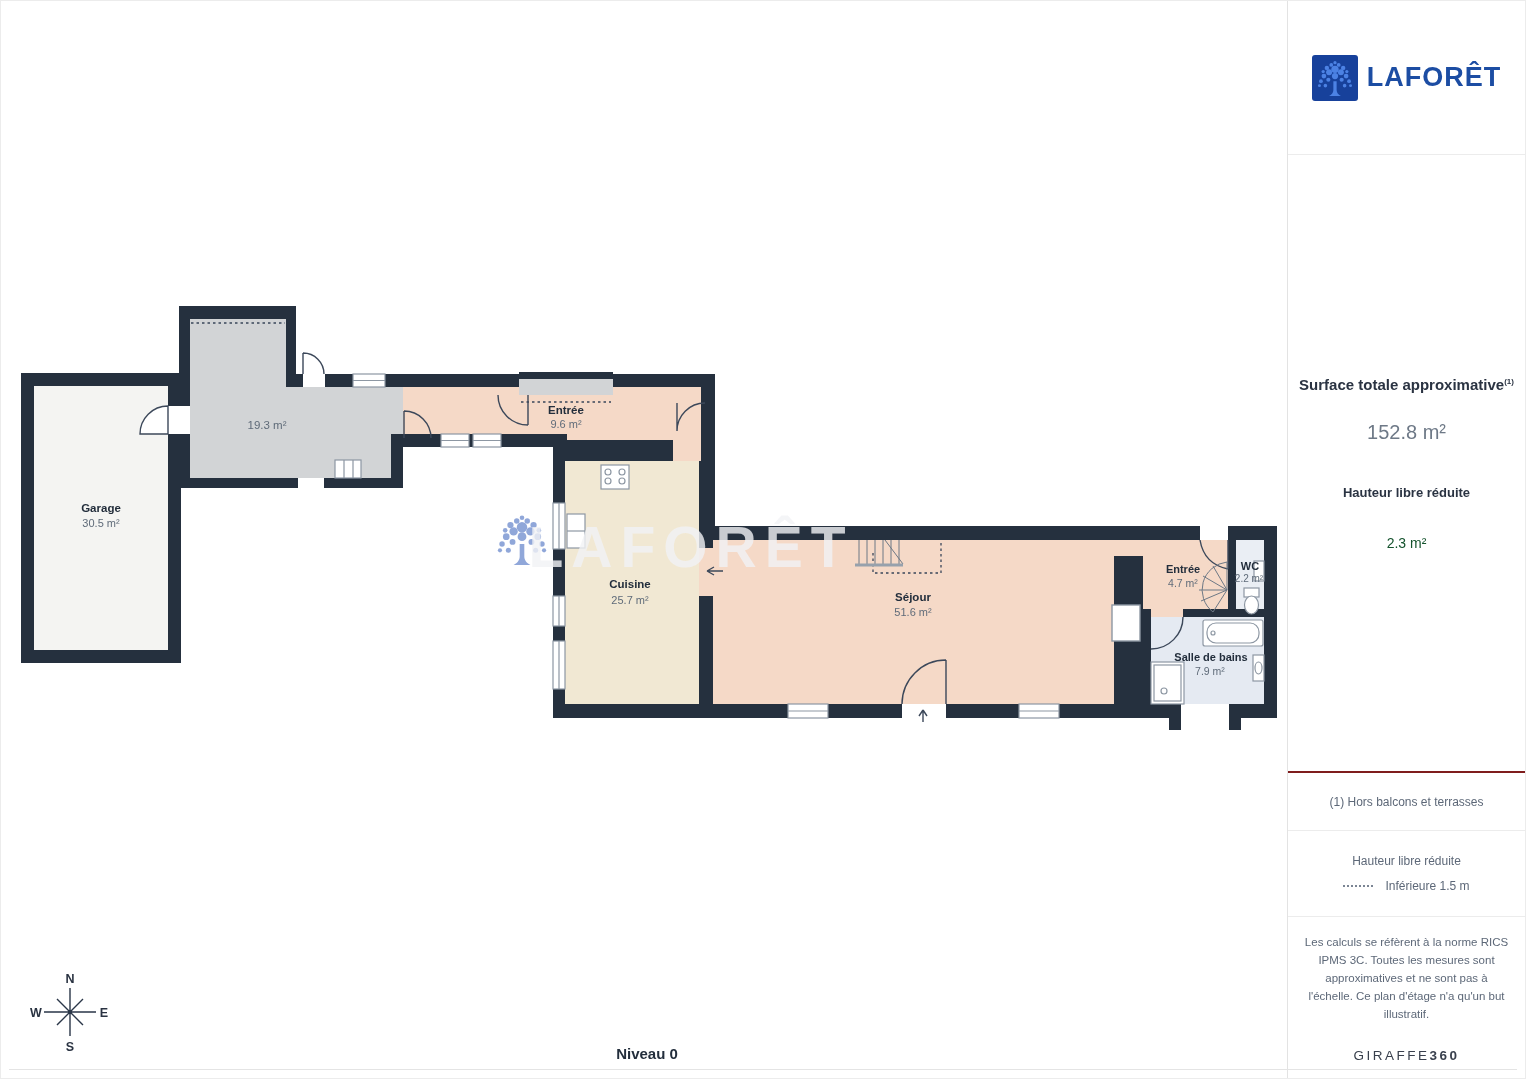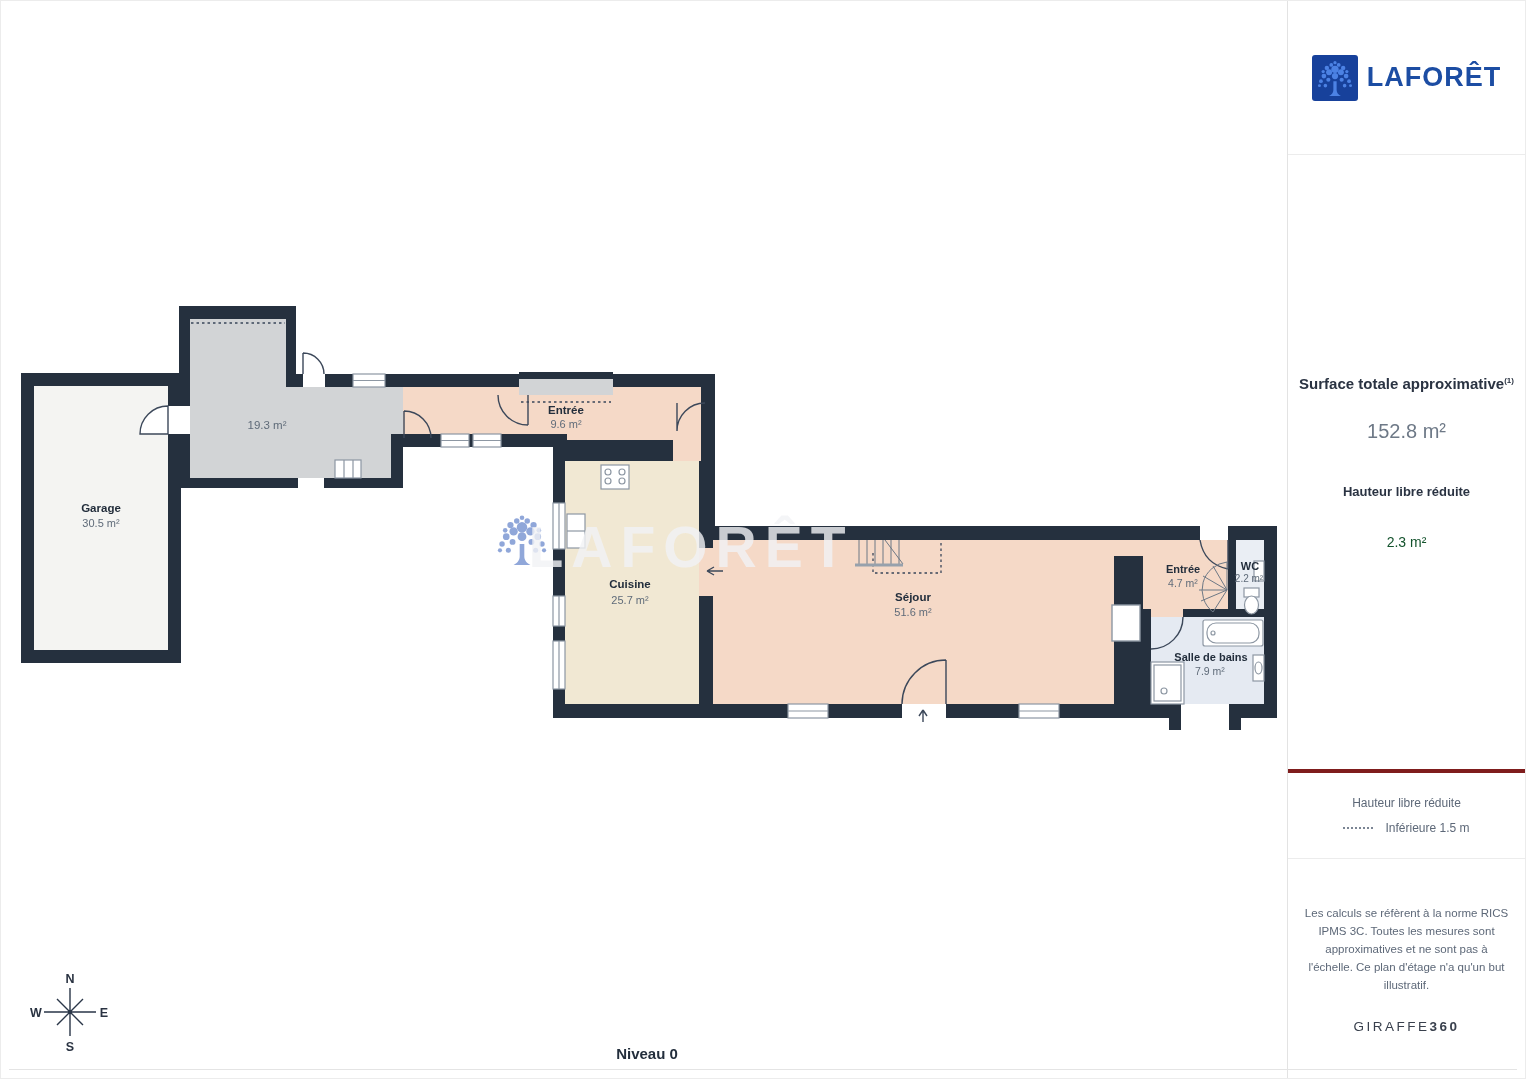--- a/index.html
+++ b/index.html
@@ -7,21 +7,21 @@
         font-family:"Liberation Sans",sans-serif;box-sizing:border-box;border:1px solid #ececec;}
   .page::after{content:"";position:absolute;left:8px;right:8px;bottom:8px;height:1px;background:#e4e4e4;}
   .main{position:absolute;left:0;top:0;width:1288px;height:1079px;}
   .plan-svg{position:absolute;left:0;top:0;}
   svg text{font-family:"Liberation Sans",sans-serif;}
   .sidebar{position:absolute;right:0;top:0;width:237px;height:1079px;border-left:1px solid #e3e3e3;
            display:flex;flex-direction:column;background:#fff;}
   .s-sec{box-sizing:border-box;display:flex;flex-direction:column;align-items:center;justify-content:center;text-align:center;}
   .s-logo{height:154px;border-bottom:1px solid #ececec;flex-direction:row;gap:9px;}
   .logo-text{font-size:27px;font-weight:bold;color:#1c4da3;letter-spacing:1px;}
-  .s-info{height:618px;border-bottom:4px solid #7f1d1d;gap:15px;}
+  .s-info{height:618px;border-bottom:2px solid #7f1d1d;gap:15px;}
   .info-title{font-size:15px;font-weight:bold;color:#2a3342;}
   .info-title sup{font-size:8px;}
   .info-value{font-size:20px;color:#6e7987;margin-top:13px;}
   .info-sub{font-size:13px;font-weight:bold;color:#2a3342;margin-top:26px;}
   .info-sub-value{font-size:14px;color:#14532d;margin-top:20px;}
   .s-foot{height:58px;border-bottom:1px solid #ececec;font-size:12px;color:#5d6878;}
   .s-legend{height:86px;border-bottom:1px solid #ececec;font-size:12px;color:#5d6878;}
   .legend-row{margin-top:11px;display:flex;align-items:center;gap:12px;}
   .dotted-sample{display:inline-block;width:30px;height:0;border-top:2px dotted #7b8594;}
   .s-legal{flex:1;text-align:center;}
@@ -263,20 +263,23 @@
       <span class="logo-text">LAFORÊT</span>
     </div>
 
     <div class="s-sec s-info">
       <div class="info-title"><span>Surface totale approximative</span><sup>(1)</sup></div>
       <div class="info-value">152.8 m²</div>
       <div class="info-sub">Hauteur libre réduite</div>
       <div class="info-sub-value">2.3 m²</div>
     </div>
 
+    <div class="s-sec s-foot">
+      <span>(1) Hors balcons et terrasses</span>
+    </div>
 
     <div class="s-sec s-legend">
       <div>Hauteur libre réduite</div>
       <div class="legend-row">
         <span class="dotted-sample"></span>
         <span>Inférieure 1.5 m</span>
       </div>
     </div>
 
     <div class="s-sec s-legal">

